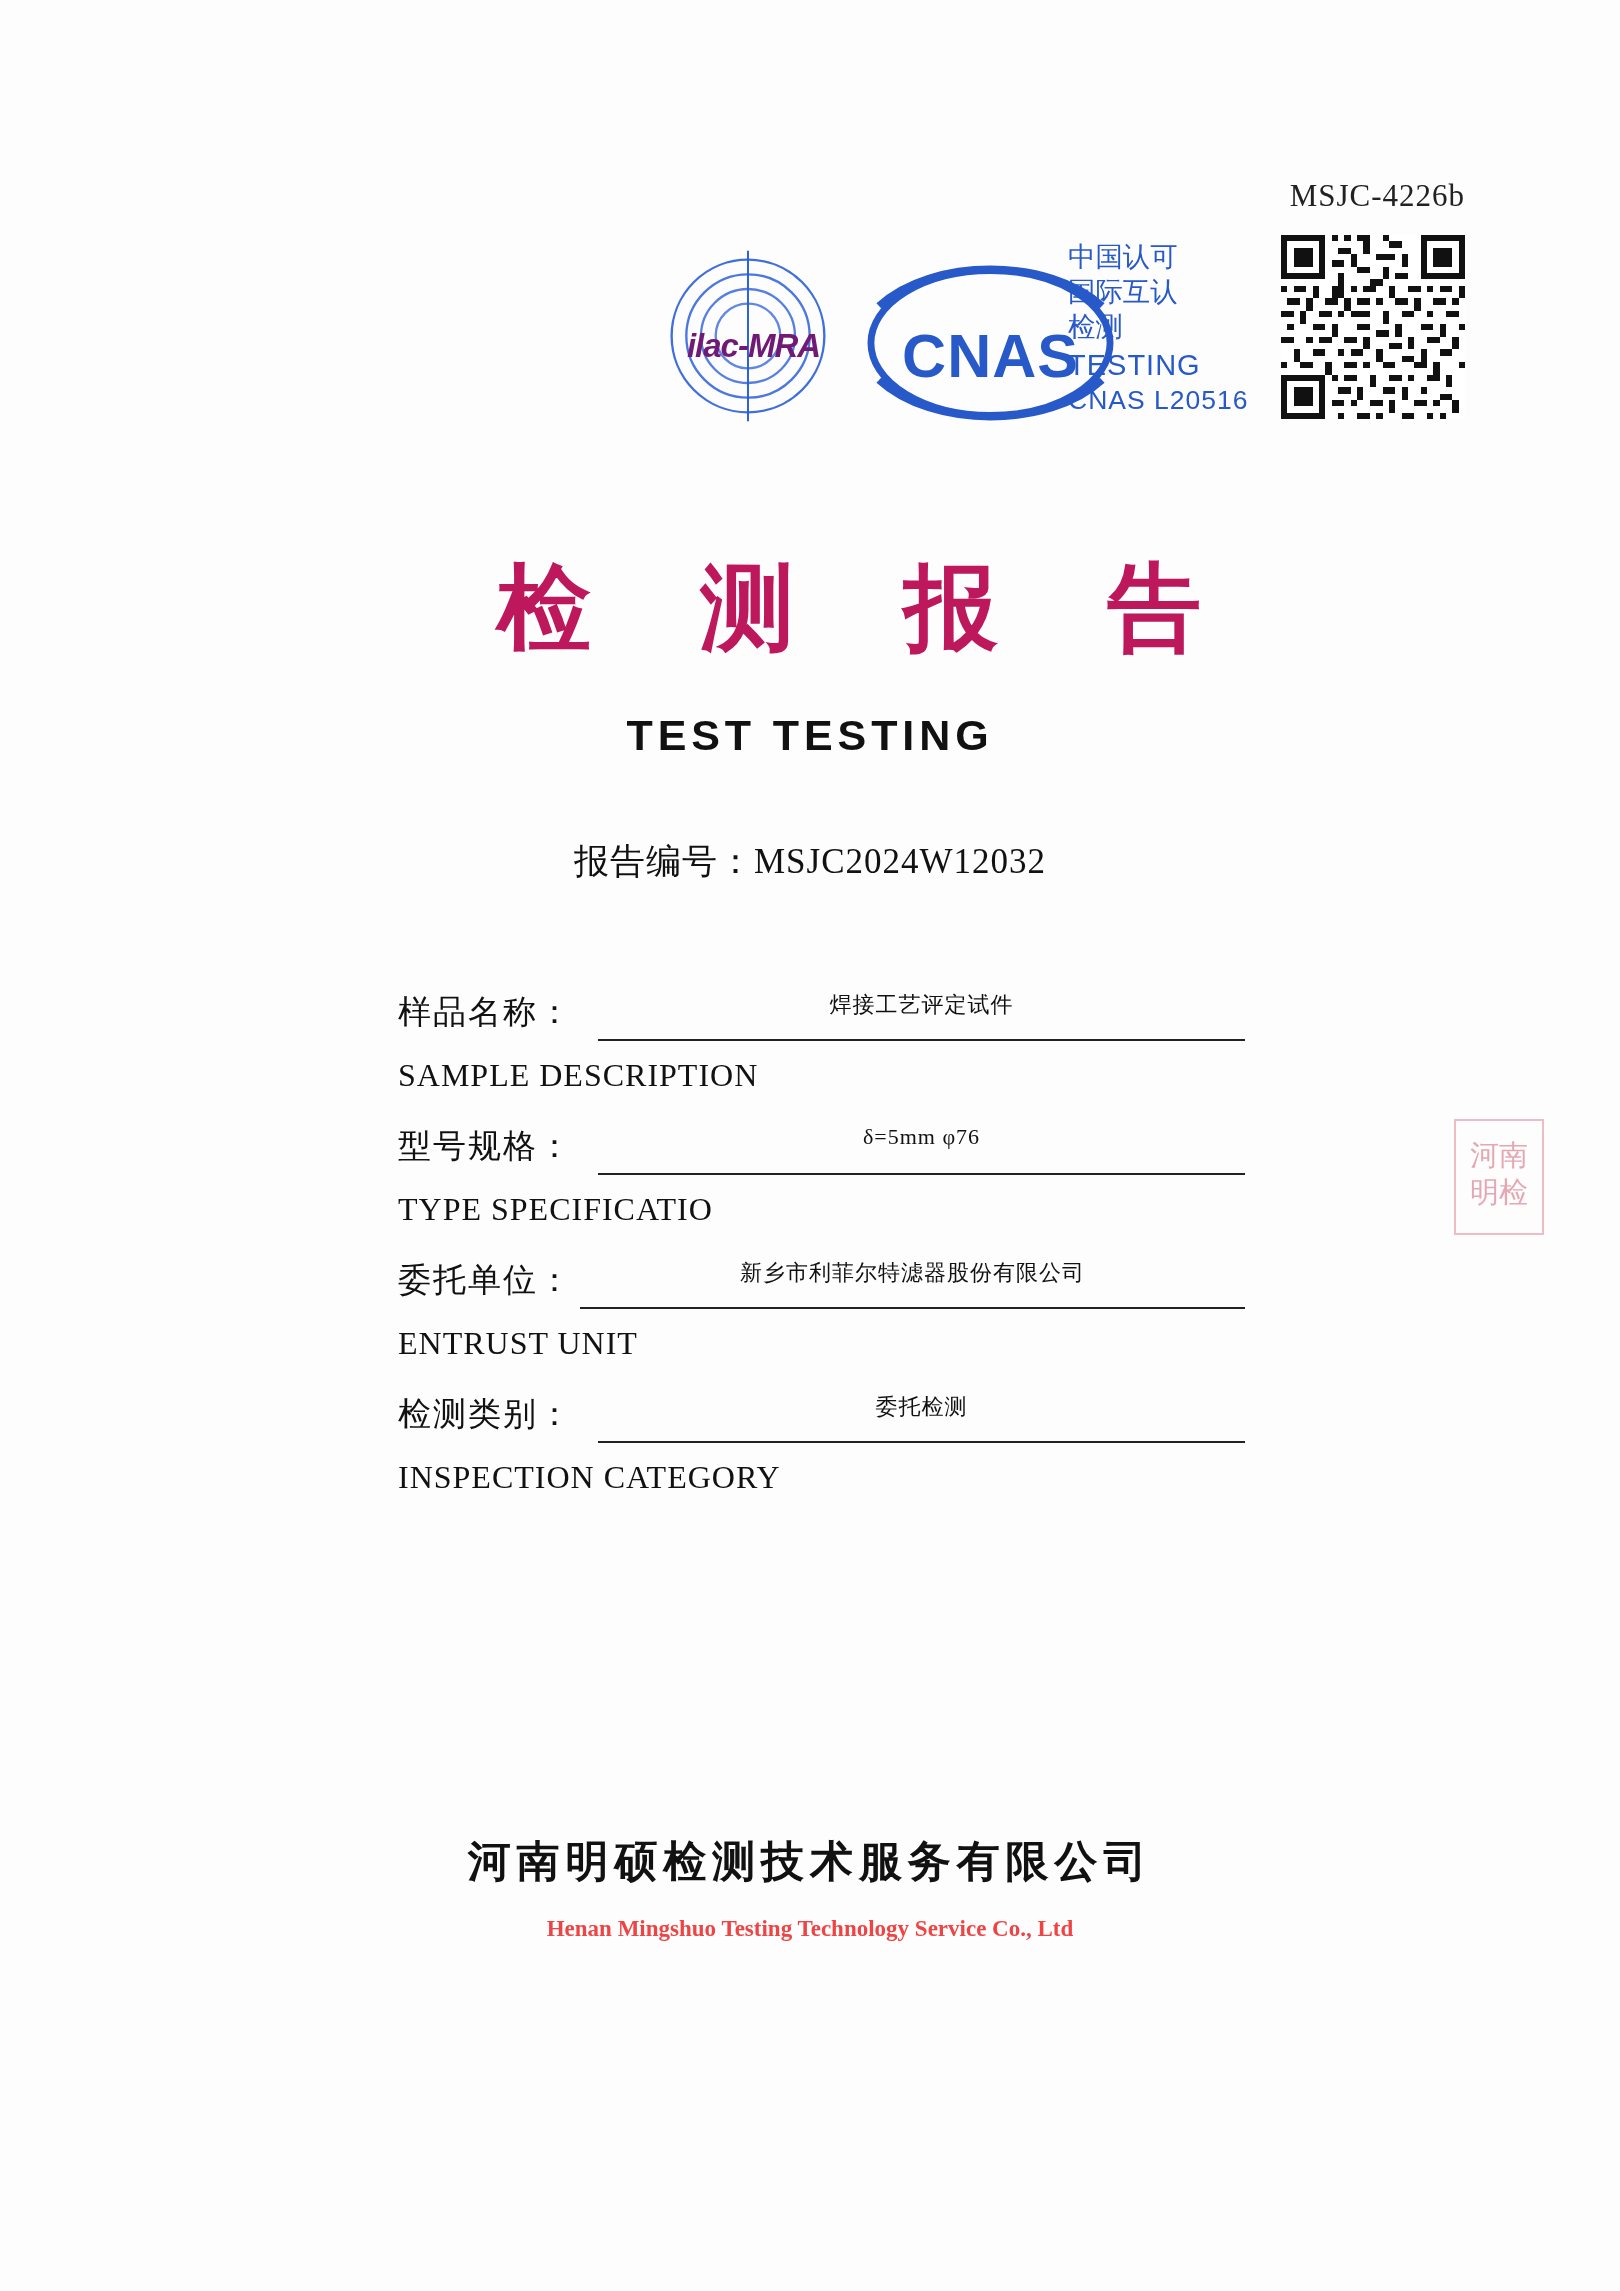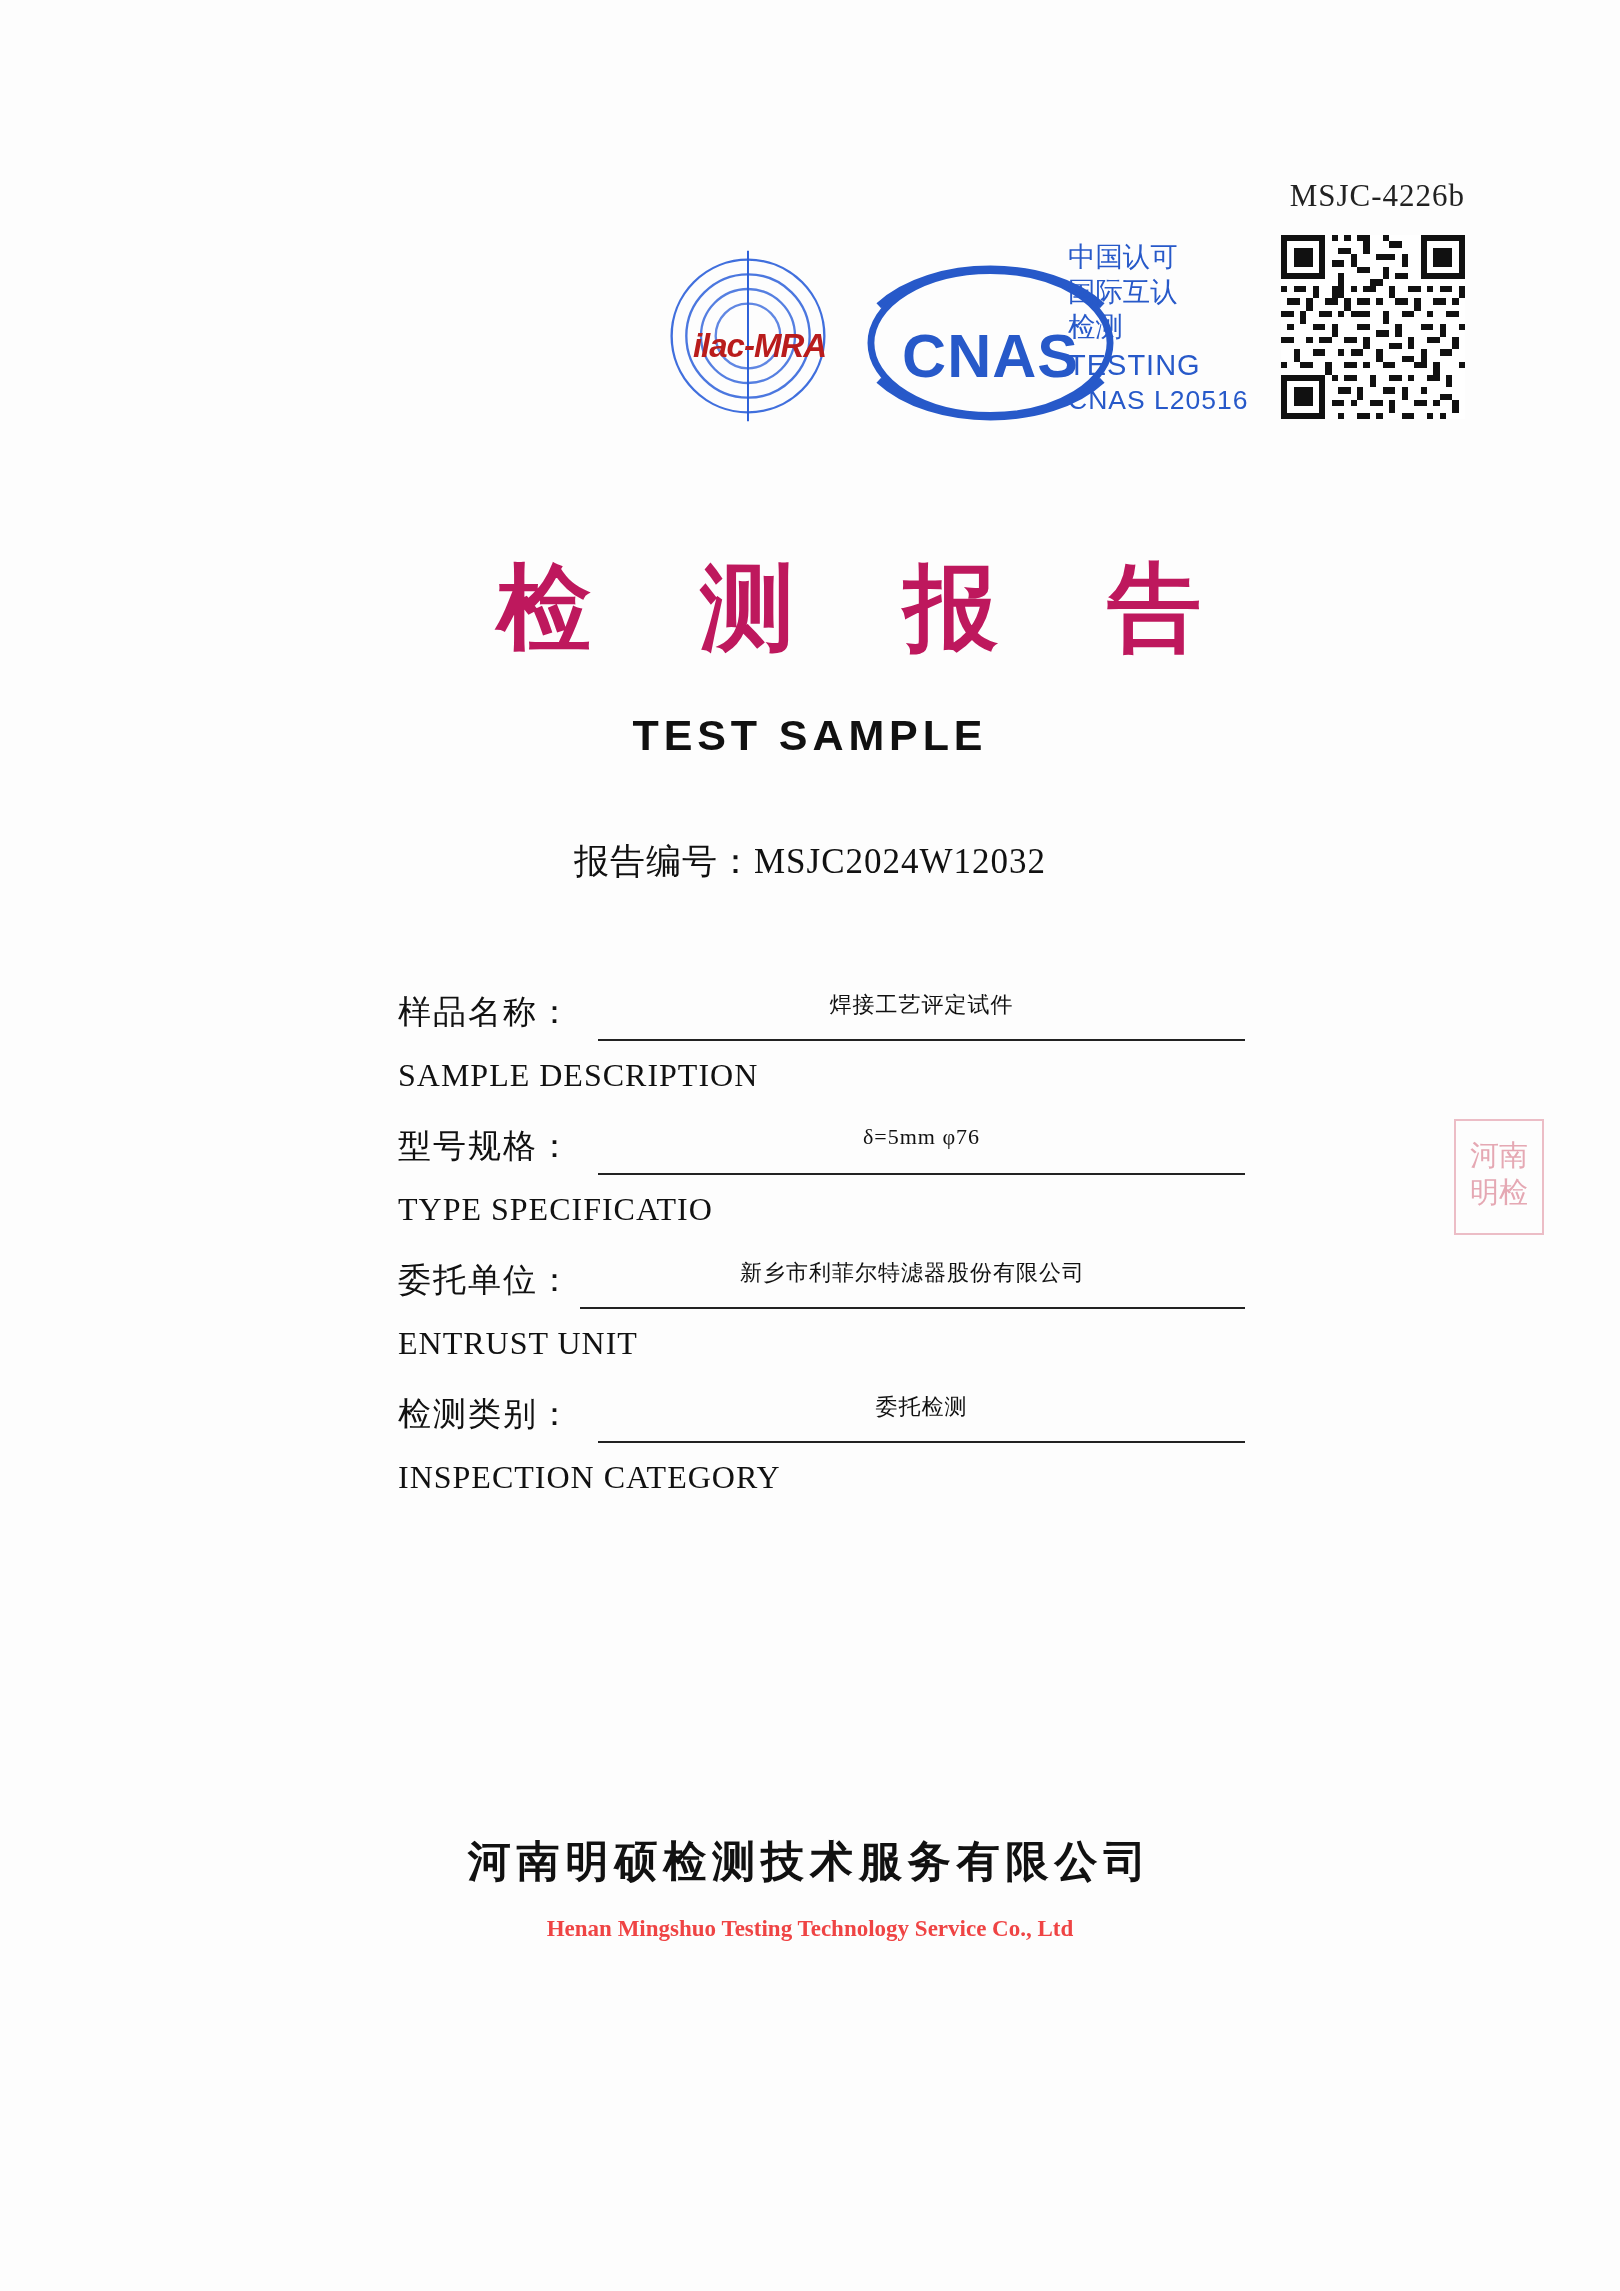--- a/index.html
+++ b/index.html
@@ -102,28 +102,28 @@
     position: absolute;
     left: 642px;
     top: 243px;
     width: 211px;
     height: 186px;
     color: #2b5fd9;
   }
   .ilac svg { display:block; }
   .ilac-text {
     position: absolute;
-    left: 12px;
+    left: 6px;
     top: 84px;
     width: 211px;
     text-align: center;
     font-size: 33px;
     font-weight: bold;
     font-style: italic;
-    color: #b91c1c;
+    color: #701a75;
     font-family: "Liberation Sans", sans-serif;
     letter-spacing: -1px;
   }
 
   
   .cnas {
     position: absolute;
     left: 863px;
     top: 245px;
     width: 255px;
@@ -464,21 +464,21 @@
           <rect x="12" y="28" width="2" height="1"></rect>
         <rect x="15" y="28" width="1" height="1"></rect>
           <rect x="19" y="28" width="2" height="1"></rect>
         <rect x="23" y="28" width="1" height="1"></rect>
           <rect x="25" y="28" width="1" height="1"></rect>
       </g>
     </svg>
   </div>
 
   <div class="title-cn">检 测 报 告</div>
-  <div class="title-en">TEST   SAMPLE</div>
+  <div class="title-en">TEST   TESTING</div>
   <div class="report-no">报告编号：MSJC2024W12032</div>
 
   <div class="fields">
 
     <div class="field-row row1">
       <div class="field-label-cn">样品名称：</div>
       <div class="field-value">焊接工艺评定试件</div>
       <div class="field-line"></div>
     </div>
     <div class="field-label-en">SAMPLE DESCRIPTION</div>

